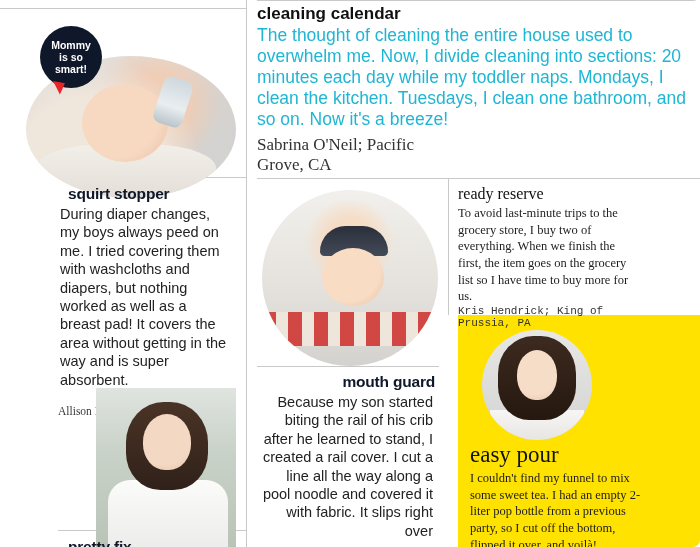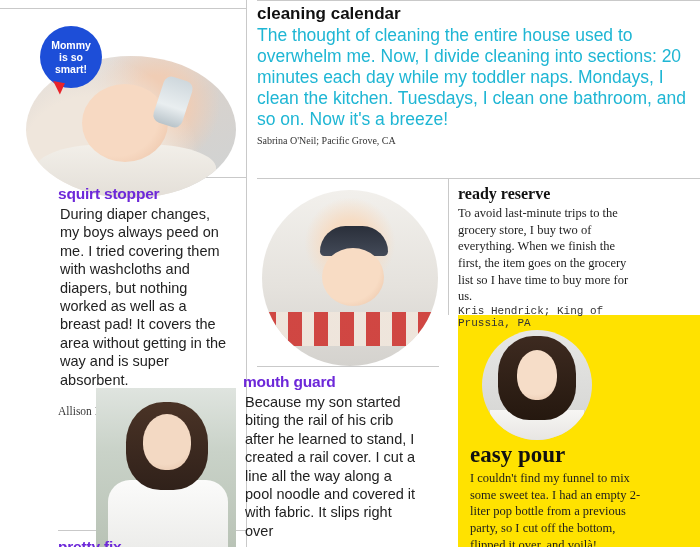--- a/index.html
+++ b/index.html
@@ -13,60 +13,61 @@
     font-family: "Liberation Sans", sans-serif;
     overflow: hidden;
     position: relative;
   }
 
   .page {
     position: relative;
     width: 700px;
     height: 547px;
     overflow: hidden;
+    border-radius: 7px;
   }
 
   
   .vrule {
     position: absolute;
     width: 1px;
     background: #c9c9c9;
   }
   .hrule {
     position: absolute;
     height: 1px;
     background: #c9c9c9;
   }
 
   
   .tip-title {
     font-family: "Liberation Sans", sans-serif;
     font-weight: bold;
     font-size: 15.5px;
-    color: #6d28d9;
+    color: #0f172a;
     letter-spacing: -0.2px;
-    margin: 0 0 2px 0;
+    margin: 0 0 2px 10px;
   }
   .tip-body {
     font-family: "Liberation Sans", sans-serif;
     font-size: 14.5px;
     line-height: 1.27;
     color: #222222;
     margin: 2px;
   }
   .tip-credit {
     font-family: "Liberation Serif", serif;
     font-size: 11.5px;
     color: #3a3a3a;
     margin-top: 16px;
   }
 
   .serif-title {
     font-family: "Liberation Serif", serif;
-    font-weight: bold;
+    font-weight: normal;
     font-size: 16px;
     color: #111;
     margin: 0 0 2px 0;
   }
   .serif-body {
     font-family: "Liberation Serif", serif;
     font-size: 12.5px;
     line-height: 1.33;
     color: #1d1d1d;
     margin: 0;
@@ -95,34 +96,34 @@
   #cleaning-calendar .cc-body {
     font-family: "Liberation Sans", sans-serif;
     font-size: 17.5px;
     line-height: 1.2;
     color: #1fb6d4;
     width: 445px;
     margin: 0;
   }
   #cleaning-calendar .cc-credit {
     font-family: "Liberation Serif", serif;
-    font-size: 10px;
+    font-size: 17px;
     color: #333;
     margin-top: 5px;
   }
 
   
   .badge {
     position: absolute;
     left: 40px;
     top: 26px;
     width: 62px;
     height: 62px;
     border-radius: 50%;
-    background: #1d4ed8;
+    background: #0f172a;
     color: #ffffff;
     display: flex;
     align-items: center;
     justify-content: center;
     text-align: center;
     font-family: "Liberation Sans", sans-serif;
     font-weight: bold;
     font-size: 10.5px;
     line-height: 1.15;
     z-index: 40;
@@ -297,23 +298,24 @@
     width: 172px;
   }
   #ready-reserve {
     position: absolute;
     left: 458px;
     top: 185px;
     width: 182px;
   }
   #mouth-guard {
     position: absolute;
-    left: 243px;
+    left: 257px;
     top: 373px;
     width: 178px;
+    text-align: right;
   }
   #pretty-fix {
     position: absolute;
     left: 58px;
     top: 538px;
     width: 172px;
   }
 </style>
 </head>
 <body>

